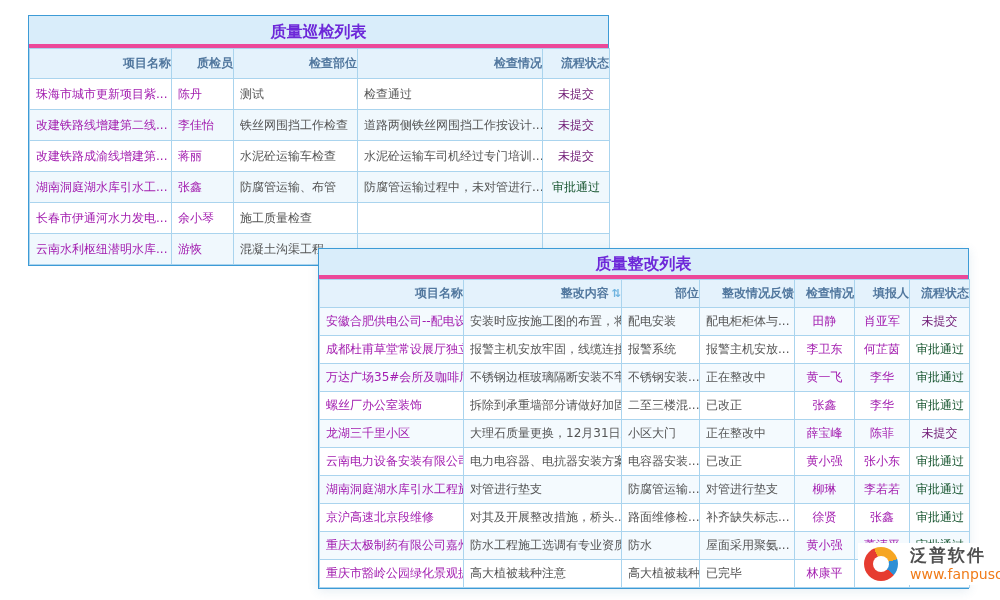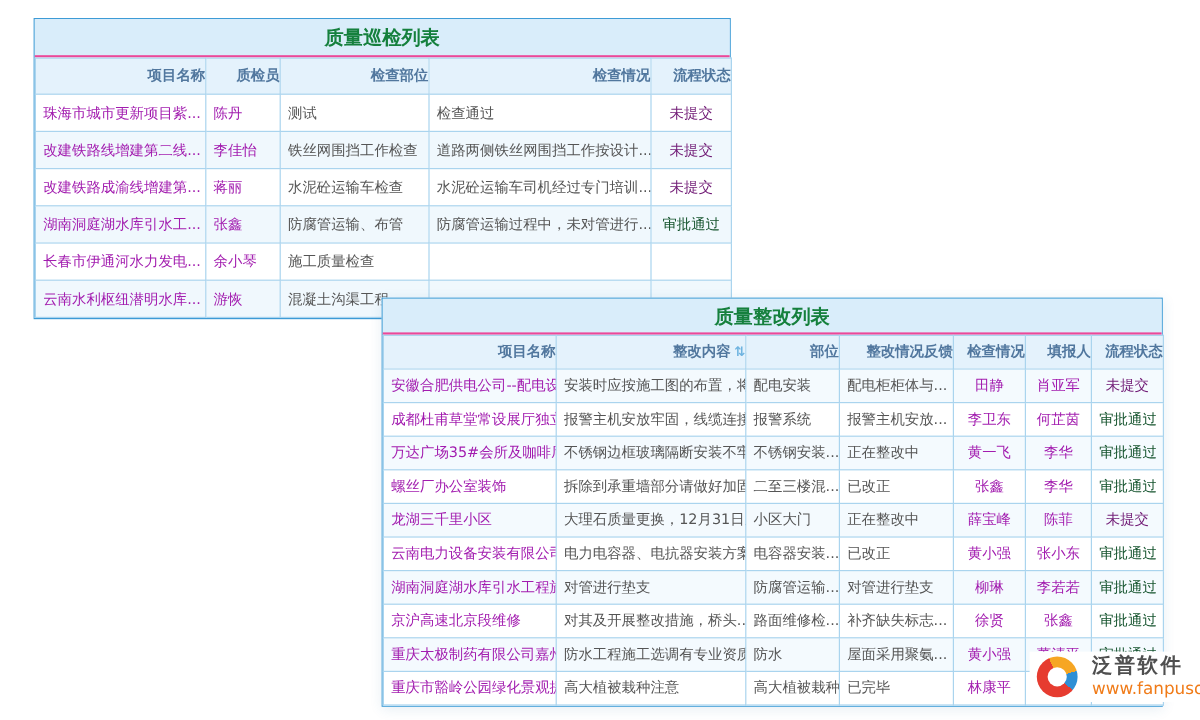--- a/index.html
+++ b/index.html
@@ -6,22 +6,22 @@
   html,body{width:1000px;height:600px}
   body{
     position:relative;background:#fff;overflow:hidden;
     font-family:"DejaVu Sans","Liberation Sans",sans-serif;
   }
   .table-card{position:absolute;background:#fff;border:1px solid #3d9bd6}
   .card1{left:28px;top:15px;width:581px;z-index:10}
   .card2{left:318px;top:248px;width:651px;z-index:20;box-shadow:0 2px 10px rgba(40,110,160,.12)}
   .table-title{
     height:32px;line-height:32px;text-align:center;
-    font-size:16px;font-weight:bold;color:#15803d;
-    background:#d9edfa;border-bottom:2px solid #ec4899;
+    font-size:16px;font-weight:bold;color:#6d28d9;
+    background:#d9edfa;border-bottom:4px solid #ec4899;
   }
   .card2 .table-title{height:30px;line-height:30px}
   table{border-collapse:collapse;width:100%;table-layout:fixed;background:#fff}
   th{
     background:#e4f2fc;color:#51779e;font-size:12px;font-weight:bold;
     height:30px;border:1px solid #aad4ee;white-space:nowrap;overflow:hidden;
     text-align:right;
   }
   .card2 th{height:28px}
   td{

